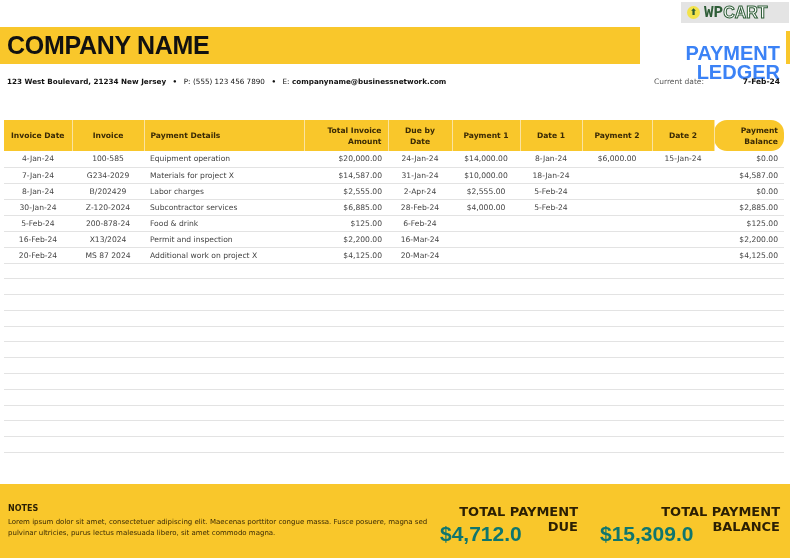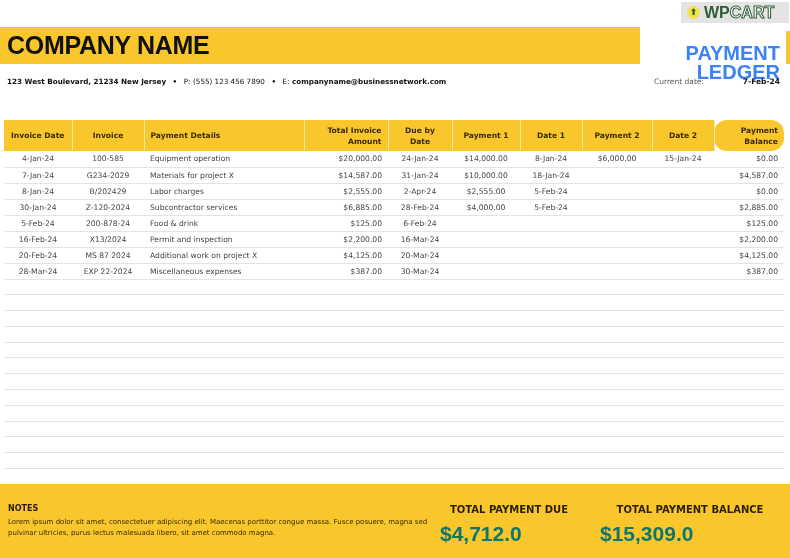--- a/index.html
+++ b/index.html
@@ -1,39 +1,39 @@
 <!DOCTYPE html>
 <html><head>
 <meta charset="utf-8">
 <style>
   * { margin:0; padding:0; box-sizing:border-box; }
   body { width:790px; height:558px; background:#fff; font-family:"DejaVu Sans", sans-serif; color:#333; position:relative; overflow:hidden; }
   .logo { position:absolute; left:681px; top:2px; width:108px; height:21px; background:#e4e4e4; display:flex; align-items:center; padding-left:6px; gap:4px; }
   .logo .badge { width:13px; height:13px; border-radius:50%; background:#f3e34a; color:#2e5d37; font-size:9px; font-weight:bold; line-height:13px; text-align:center; }
-  .logo .wp { font-family:Liberation Sans, sans-serif; font-weight:900; font-size:16px; color:#2e5d37; letter-spacing:0; }
+  .logo .wp { font-family:Liberation Mono, monospace; font-weight:900; font-size:16px; color:#2e5d37; letter-spacing:0; }
   .logo .cart { font-family:"Liberation Sans", sans-serif; font-size:16px; color:#fff; -webkit-text-stroke:1px #2e5d37; font-weight:bold; margin-left:-4px; }
   .banner { position:absolute; left:0; top:27px; width:640px; height:37px; background:#f9c72b; }
   .company { position:absolute; left:7px; top:31px; font-family:"Liberation Sans", sans-serif; font-weight:bold; font-size:25px; color:#111; letter-spacing:-0.3px; }
   .doc-title { position:absolute; right:10px; top:44px; text-align:right; font-family:"Liberation Sans", sans-serif; font-weight:bold; font-size:20px; line-height:19px; color:#3b82f6; }
   .title-accent { position:absolute; left:786px; top:31px; width:4px; height:33px; background:#f9c72b; }
   .contact { position:absolute; left:7px; top:77px; font-size:7.2px; font-weight:bold; color:#111; letter-spacing:0; }
   .contact .sep { margin:0 4px; }
   .contact .plain { font-weight:normal; }
   .cur-label { position:absolute; left:654px; top:77px; font-size:7.5px; color:#555; }
   .cur-val { position:absolute; right:10px; top:77px; font-size:7.5px; font-weight:bold; color:#111; }
   table { position:absolute; left:4px; top:104px; width:780px; border-collapse:collapse; table-layout:fixed;margin-top:16px; }
   th { background:#f9c72b; height:31px; font-size:7.6px; font-weight:bold; color:#3a2a05; border-right:1px solid #fbe3a0; line-height:11px; padding:0 6px; }
   th:last-child { border-right:none;border-radius:13px; }
   td { height:16px; font-size:7.6px; color:#444; border-bottom:1px solid #e3e3e3; padding:0 6px; white-space:nowrap; }
   .c { text-align:center; } .r { text-align:right; } .l { text-align:left; }
   .empty td { height:15.8px; }
   .footer { position:absolute; left:0; top:484px; width:790px; height:74px; background:#f9c72b; }
   .notes-h { position:absolute; left:8px; top:504px; font-size:8px; font-weight:bold; color:#2b1f04; }
   .notes-t { position:absolute; left:8px; top:517px; width:430px; font-size:7px; line-height:11px; color:#3a2a05; }
-  .tot-h { position:absolute; font-size:10px; font-weight:bold; color:#2b1f04; text-align:center; }
+  .tot-h { position:absolute; font-size:13px; font-weight:bold; color:#2b1f04; text-align:right; }
   .tot-v { position:absolute; font-family:"Liberation Sans", sans-serif; font-size:21px; font-weight:bold; color:#0f766e; text-align:left; line-height:25px; }
 </style>
 </head>
 <body>
 
 <div class="logo">
   <span class="badge">⬆</span>
   <span class="wp">WP</span>
   <span class="cart">CART</span>
 </div>
@@ -163,32 +163,20 @@
         <td class="c">MS 87 2024</td>
         <td class="l">Additional work on project X</td>
         <td class="r">$4,125.00</td>
         <td class="c">20-Mar-24</td>
         <td class="c"></td>
         <td class="c"></td>
         <td class="c"></td>
         <td class="c"></td>
         <td class="r">$4,125.00</td>
       </tr>
-      <tr>
-        <td class="c">28-Mar-24</td>
-        <td class="c">EXP 22-2024</td>
-        <td class="l">Miscellaneous expenses</td>
-        <td class="r">$387.00</td>
-        <td class="c">30-Mar-24</td>
-        <td class="c"></td>
-        <td class="c"></td>
-        <td class="c"></td>
-        <td class="c"></td>
-        <td class="r">$387.00</td>
-      </tr>
       <tr class="empty">
         <td colspan="10"></td>
       </tr>
       <tr class="empty">
         <td colspan="10"></td>
       </tr>
       <tr class="empty">
         <td colspan="10"></td>
       </tr>
       <tr class="empty">

